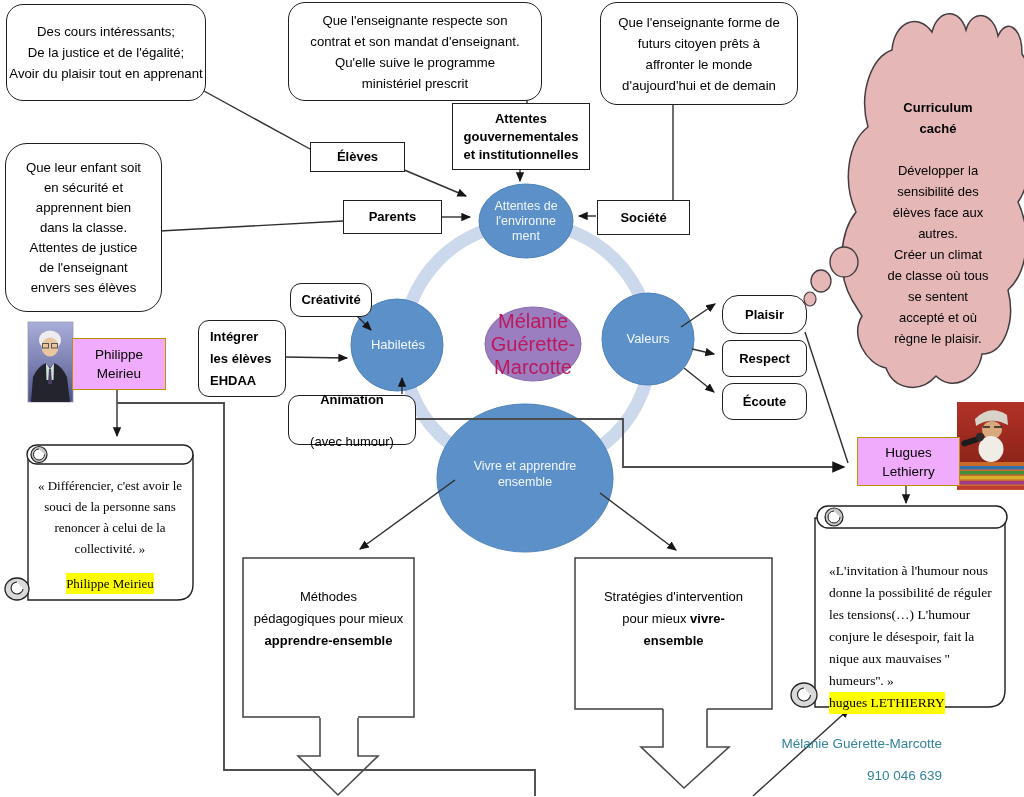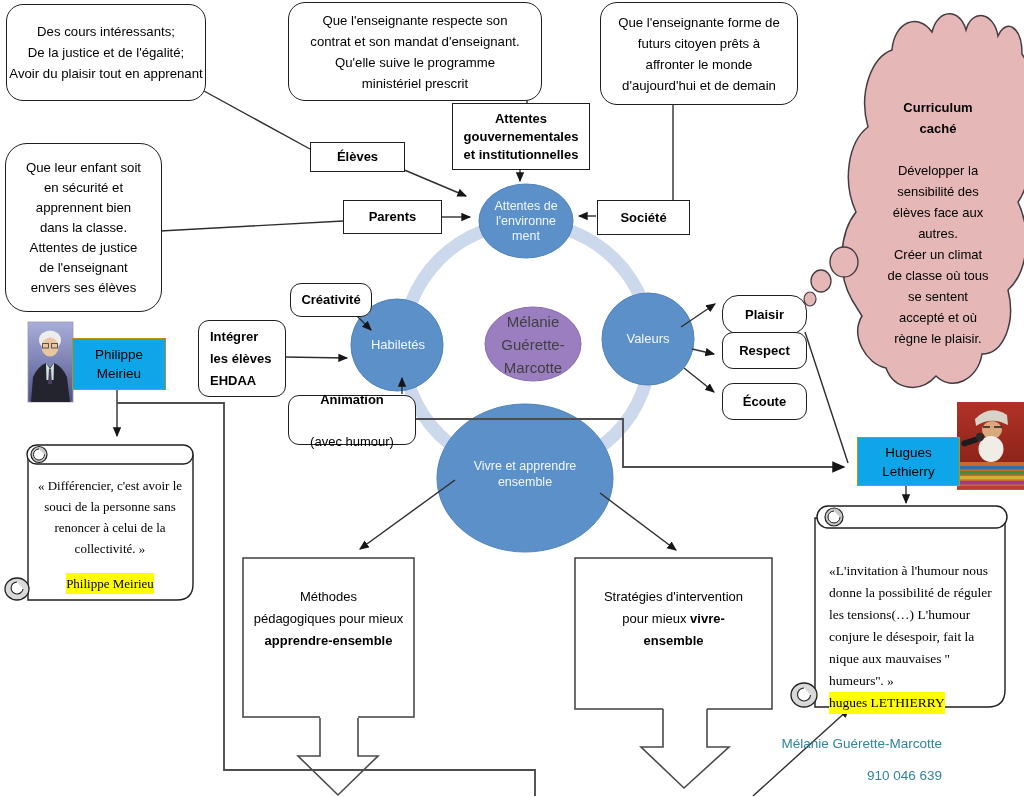--- a/index.html
+++ b/index.html
@@ -5,21 +5,21 @@
   html,body{margin:0;padding:0;background:#ffffff;}
   #stage{position:relative;width:1024px;height:797px;background:#fff;overflow:hidden;
          font-family:"Liberation Sans",sans-serif;color:#000;}
   #shapes{position:absolute;left:0;top:0;z-index:0;}
   .lbl{position:absolute;z-index:1;display:flex;align-items:center;justify-content:center;
        white-space:pre-line;text-align:center;font-size:13px;line-height:1.5;}
   .lbl .tx{width:100%;}
   .callout{border:1.5px solid #1f1f1f;border-radius:17px;background:#fff;line-height:21px;font-size:13.2px;}
   .rect-label{border:1.3px solid #1f1f1f;background:#fff;font-weight:bold;line-height:18px;text-align:center;}
   .round-label{border:1.7px solid #1f1f1f;border-radius:11px;background:#fff;font-weight:bold;}
-  .orange{background:#0ea5e9;border:1.6px solid #bf9000;font-weight:normal;line-height:19px;font-size:13.5px;}
+  .orange{background:#f0abfc;border:1.6px solid #bf9000;font-weight:normal;line-height:19px;font-size:13.5px;}
   .node-text{color:#f2f7fd;}
   .serif{font-family:"Liberation Serif","DejaVu Serif",serif;}
   .hl{background:#ffff00;}
   .left-align .tx{text-align:left;}
   .b{font-weight:bold;}
   .blockline{display:block;}
   .name-line{display:inline-block;margin-top:14px;}
   .footer-caption{color:#31849b;line-height:16px;font-size:13.5px;}
   .cloud-body{font-size:13px;line-height:21px;}
 </style>
@@ -217,21 +217,21 @@
 <div class="lbl node-text" style="left:352px;top:332px;width:92px;height:26px;">
   <div class="tx">Habiletés</div>
 </div>
 <div class="lbl node-text" style="left:602px;top:326px;width:92px;height:26px;">
   <div class="tx">Valeurs</div>
 </div>
 <div class="lbl node-text" style="left:445px;top:452px;width:160px;height:44px;font-size:12.5px;line-height:16px;">
   <div class="tx">Vivre et apprendre
 ensemble</div>
 </div>
-<div class="lbl" style="left:484px;top:308px;width:98px;height:72px;font-size:15px;line-height:23px;color:#404040;">
+<div class="lbl" style="left:484px;top:308px;width:98px;height:72px;font-size:20px;line-height:23px;color:#be185d;">
   <div class="tx">Mélanie
 Guérette-
 Marcotte</div>
 </div>
 
 <div class="lbl round-label" style="left:290px;top:283px;width:80px;height:32px;">
   <div class="tx">Créativité</div>
 </div>
 <div class="lbl round-label left-align" style="left:198px;top:320px;width:86px;height:75px;line-height:22px;">
   <div class="tx" style="padding-left:11px;">Intégrer
@@ -246,21 +246,21 @@
 </div>
 
 <div class="lbl orange" style="left:72px;top:338px;width:92px;height:50px;">
   <div class="tx">Philippe
 Meirieu</div>
 </div>
 
 <div class="lbl round-label" style="left:722px;top:295px;width:83px;height:37px;border-radius:16px;">
   <div class="tx">Plaisir</div>
 </div>
-<div class="lbl round-label" style="left:722px;top:332px;width:83px;height:35px;">
+<div class="lbl round-label" style="left:722px;top:340px;width:83px;height:35px;border-radius:8px;">
   <div class="tx">Respect</div>
 </div>
 <div class="lbl round-label" style="left:722px;top:383px;width:83px;height:35px;justify-content:center;">
   <div class="tx">Écoute</div>
 </div>
 
 <div class="lbl orange" style="left:857px;top:437px;width:101px;height:47px;">
   <div class="tx">Hugues
 Lethierry</div>
 </div>

